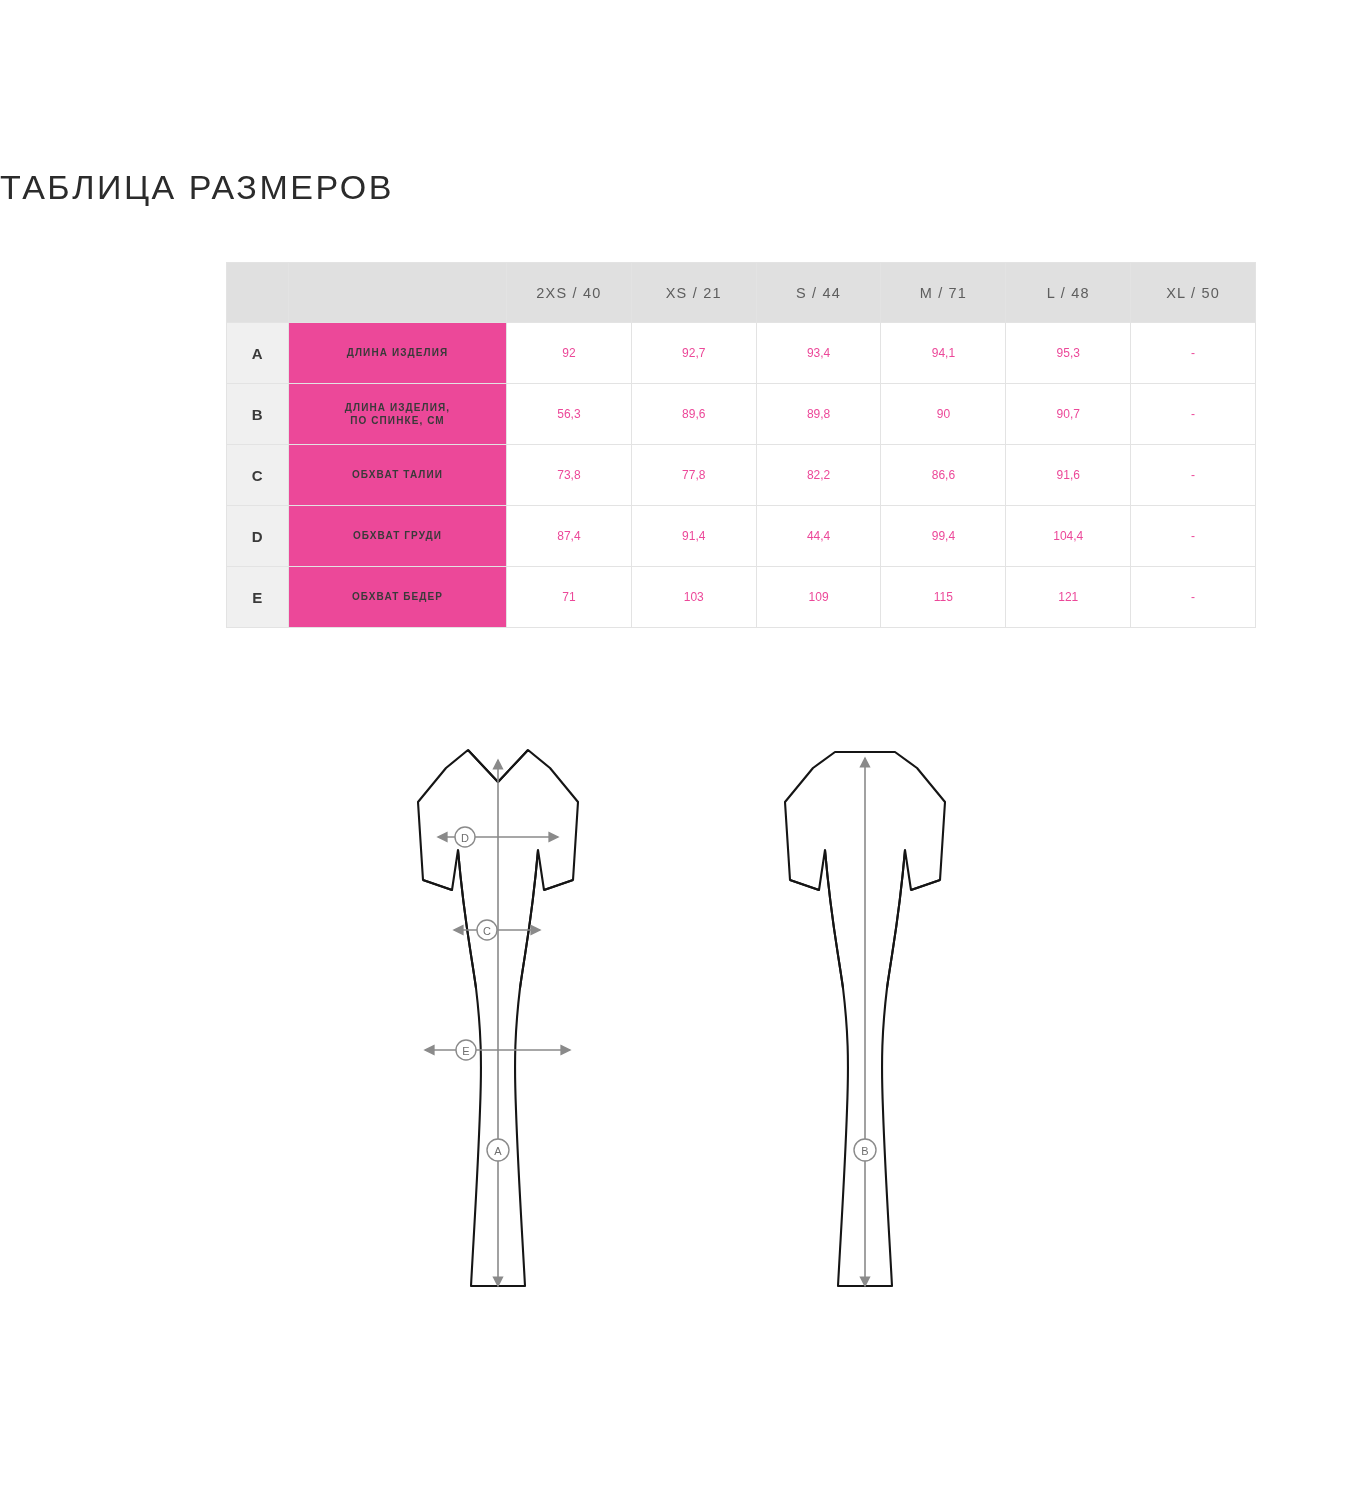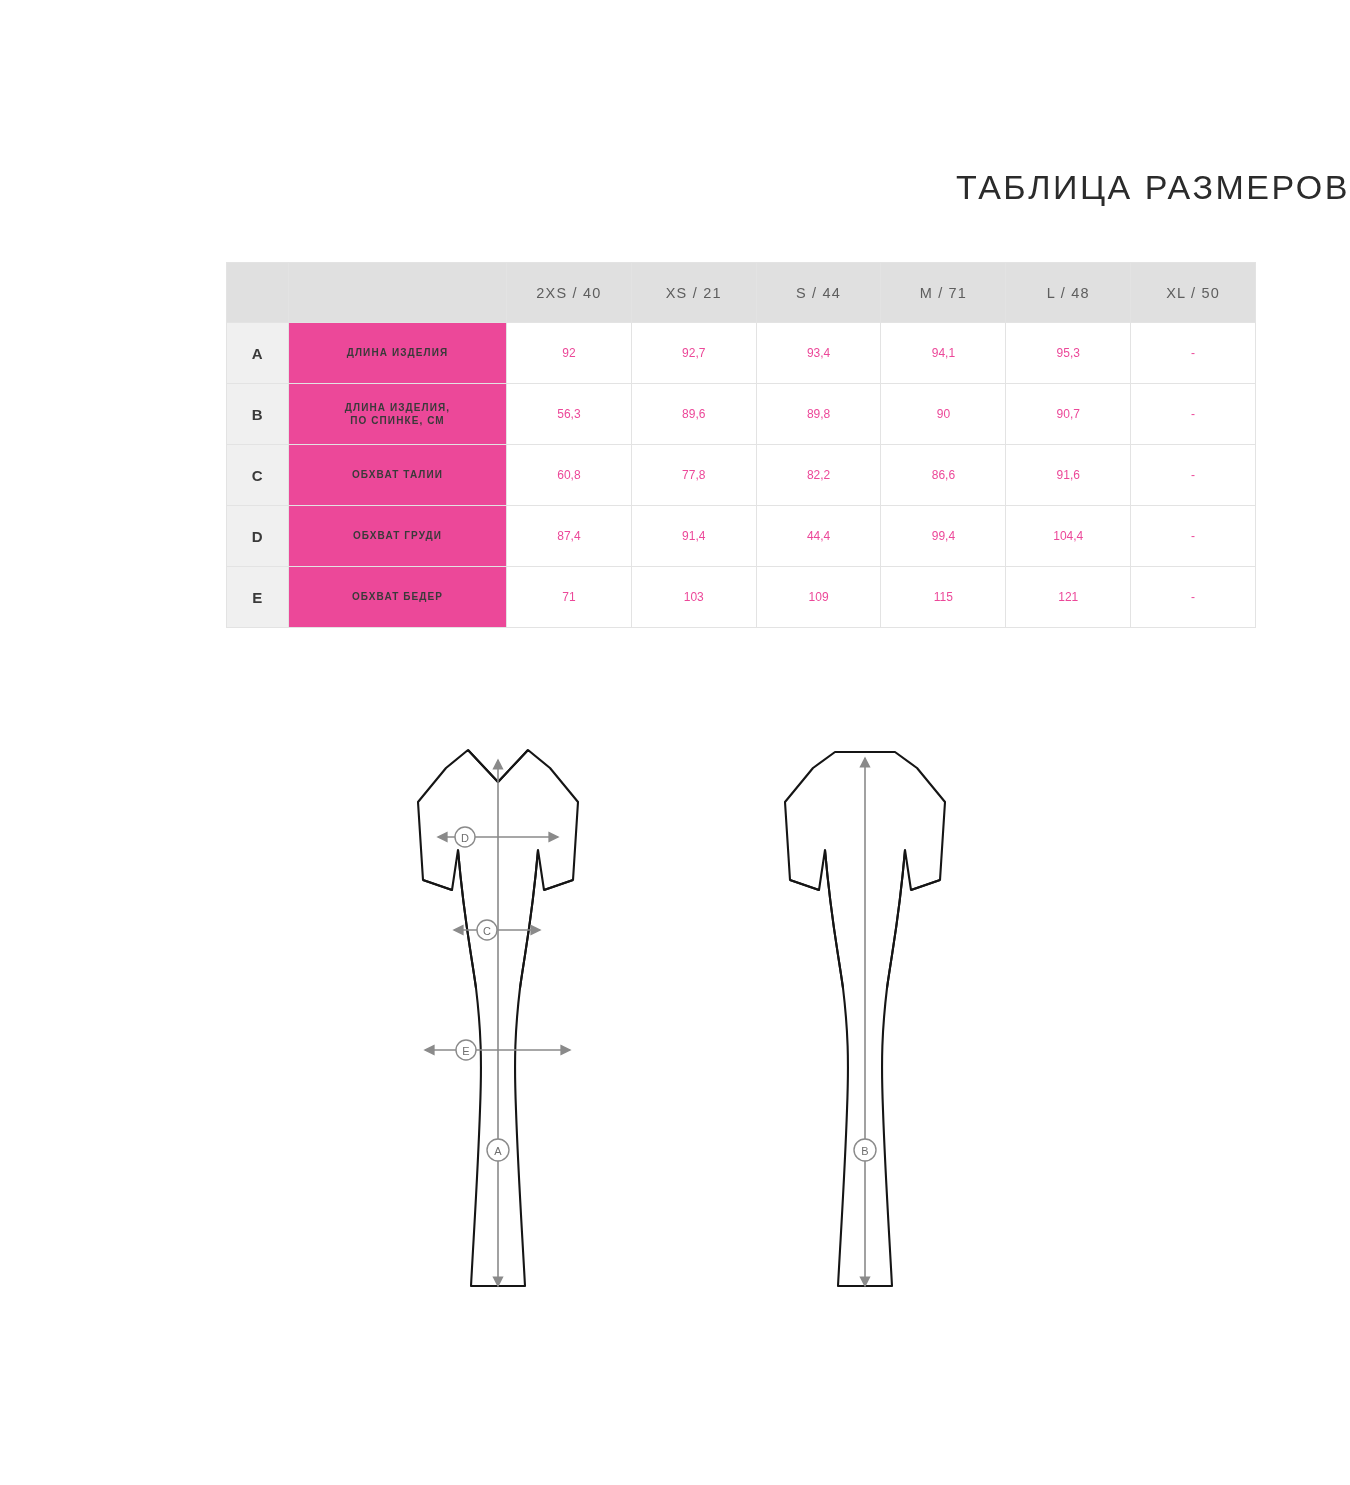--- a/index.html
+++ b/index.html
@@ -16,21 +16,21 @@
     width: 1350px;
     height: 1485px;
     background: #ffffff;
     overflow: hidden;
   }
   .title {
     position: absolute;
     top: 168px;
     left: 0;
     width: 1350px;
-    text-align: right;
+    text-align: left;
     font-size: 34px;
     letter-spacing: 2.5px;
     color: #2b2b2b;
     font-weight: 400;
     font-family: "Liberation Sans", sans-serif;
   }
 
   
   .table-wrap {
     position: absolute;
@@ -138,21 +138,21 @@
           <td class="val-cell">56,3</td>
           <td class="val-cell">89,6</td>
           <td class="val-cell">89,8</td>
           <td class="val-cell">90</td>
           <td class="val-cell">90,7</td>
           <td class="val-cell">-</td>
         </tr>
         <tr>
           <td class="letter-cell">C</td>
           <td class="name-cell">ОБХВАТ ТАЛИИ</td>
-          <td class="val-cell">60,8</td>
+          <td class="val-cell">73,8</td>
           <td class="val-cell">77,8</td>
           <td class="val-cell">82,2</td>
           <td class="val-cell">86,6</td>
           <td class="val-cell">91,6</td>
           <td class="val-cell">-</td>
         </tr>
         <tr>
           <td class="letter-cell">D</td>
           <td class="name-cell">ОБХВАТ ГРУДИ</td>
           <td class="val-cell">87,4</td>

